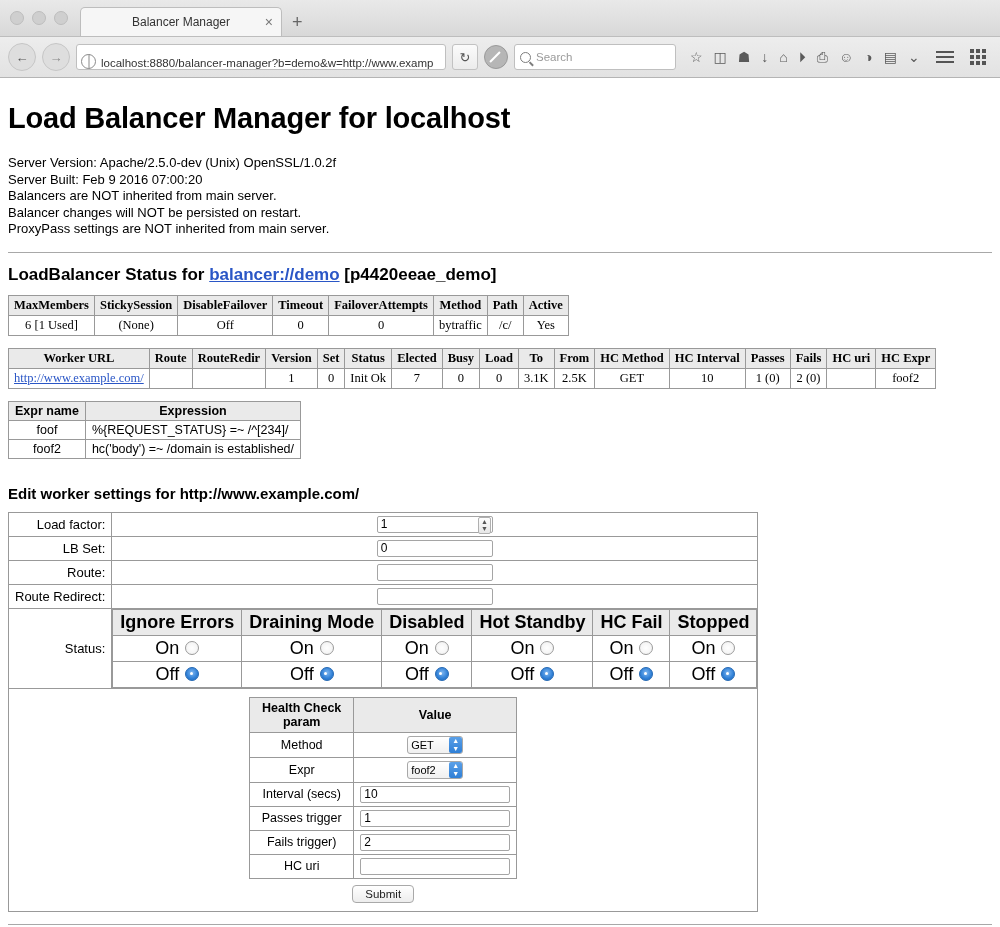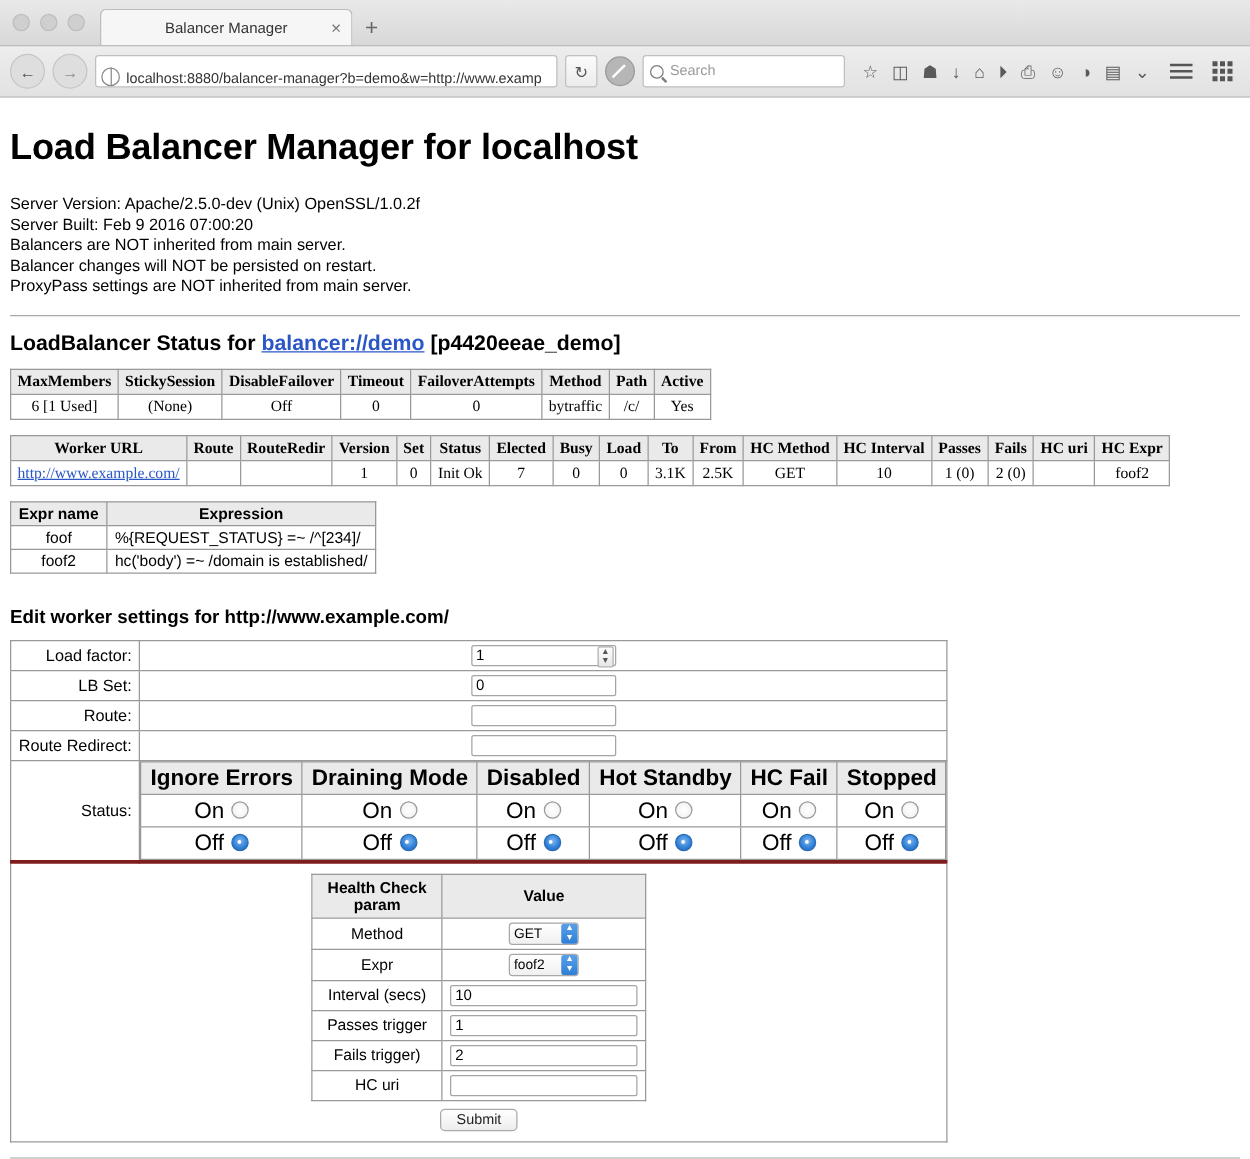--- a/index.html
+++ b/index.html
@@ -696,21 +696,21 @@
                       <span>Off</span>
                       <span class="radio on"></span>
                     </div>
                 </td>
               </tr>
             </tbody>
           </table>
         </td>
       </tr>
       <tr>
-        <td colspan="2" style="padding:8px 0 0 0; border-top:3px solid #7f1d1d;">
+        <td colspan="2" style="padding:8px 0 0 0; border-top:1px solid #7f1d1d;">
           <table class="hcparam">
             <thead>
               <tr>
                 <th>Health Check param</th>
                 <th>Value</th>
               </tr>
             </thead>
             <tbody>
               <tr>
                 <td class="k">Method</td>

